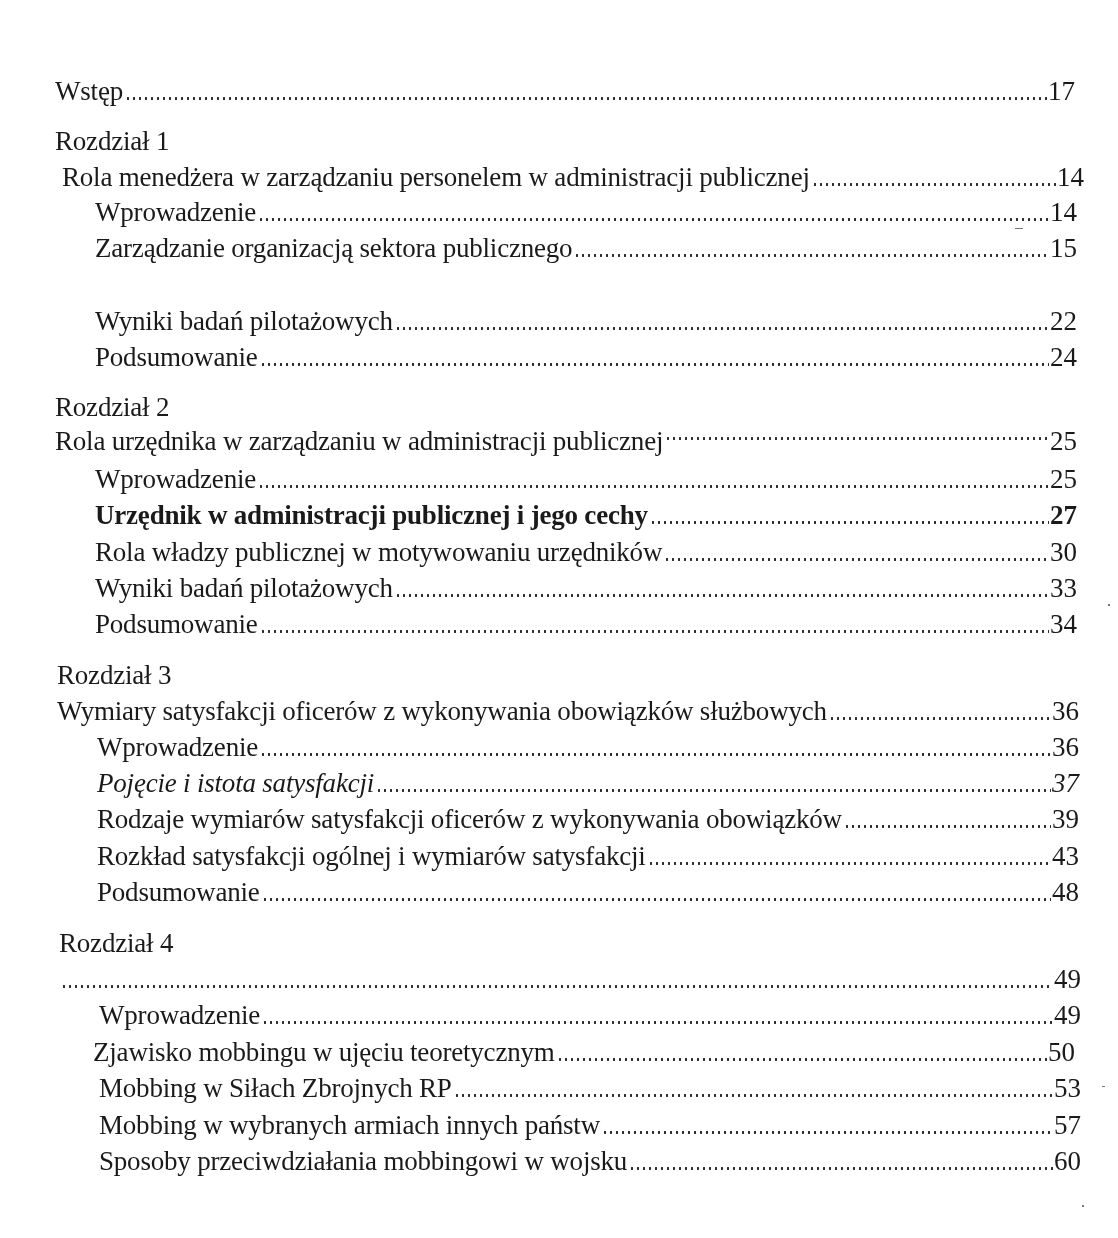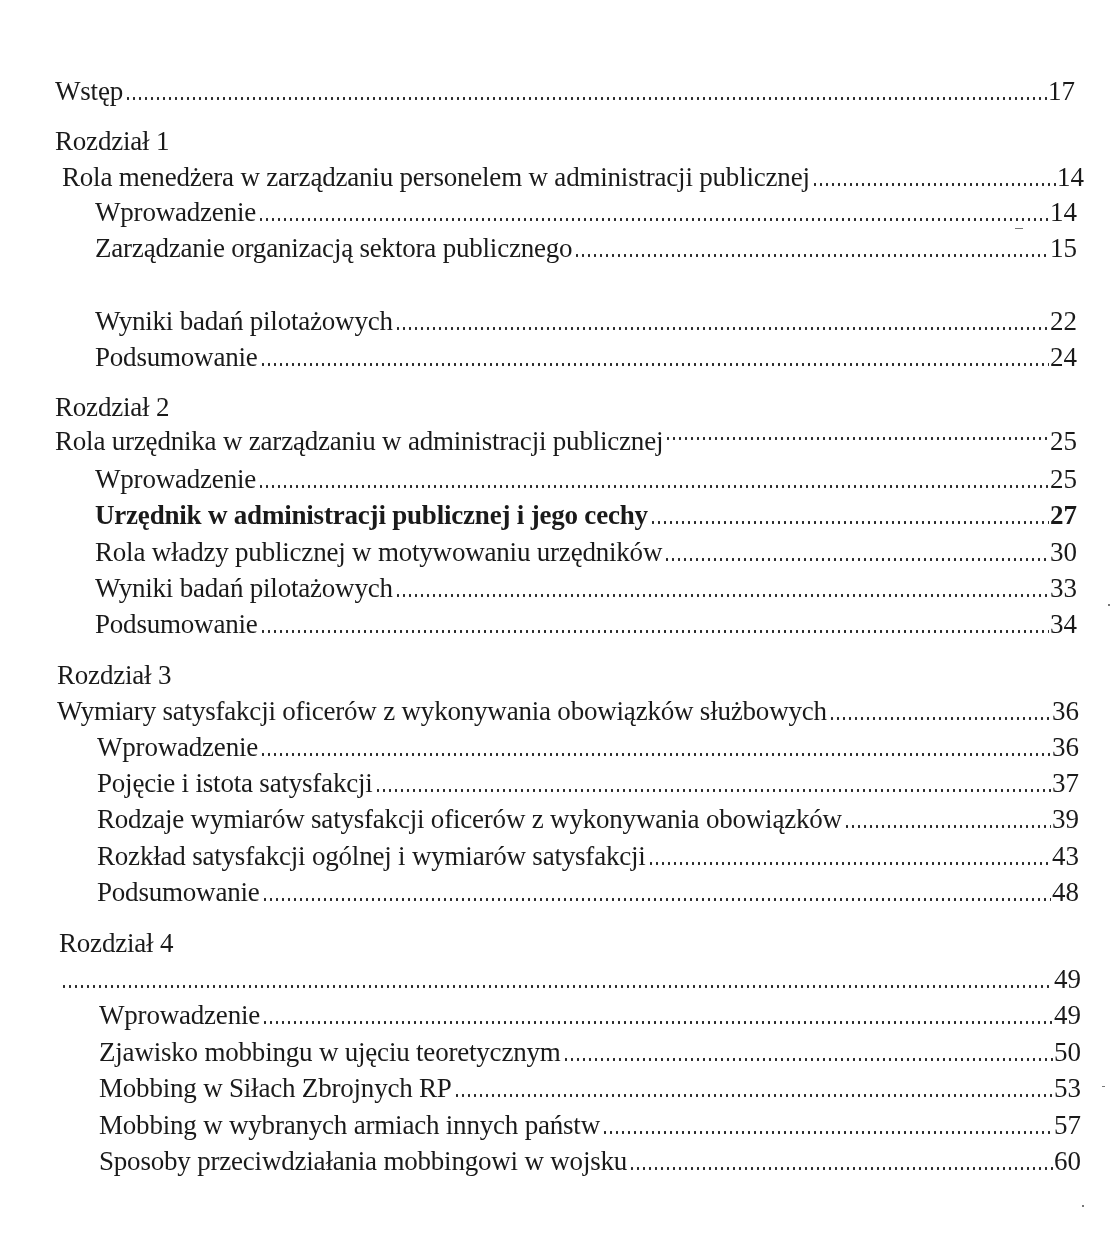--- a/index.html
+++ b/index.html
@@ -132,21 +132,21 @@
   <div class="toc-line" style="left:57px; top:692px; width:1022px;">
     <span class="title">Wymiary satysfakcji oficerów z wykonywania obowiązków służbowych</span>
     <span class="leader"></span>
     <span class="page-num">36</span>
   </div>
   <div class="toc-line" style="left:97px; top:728px; width:982px;">
     <span class="title">Wprowadzenie</span>
     <span class="leader"></span>
     <span class="page-num">36</span>
   </div>
-  <div class="toc-line" style="left:97px; top:764px; width:982px;">
+  <div class="toc-line" style="left:97px; top:764px; width:982px;font-style:italic;">
     <span class="title">Pojęcie i istota satysfakcji</span>
     <span class="leader"></span>
     <span class="page-num">37</span>
   </div>
   <div class="toc-line" style="left:97px; top:800px; width:982px;">
     <span class="title">Rodzaje wymiarów satysfakcji oficerów z wykonywania obowiązków</span>
     <span class="leader"></span>
     <span class="page-num">39</span>
   </div>
   <div class="toc-line" style="left:97px; top:837px; width:982px;">
@@ -163,21 +163,21 @@
   <div class="chapter-label" style="left:59px; top:928px;">Rozdział 4</div>
   <div class="toc-line" style="left:59px; top:960px; width:1022px;">
     <span class="leader"></span>
     <span class="page-num">49</span>
   </div>
   <div class="toc-line" style="left:99px; top:996px; width:982px;">
     <span class="title">Wprowadzenie</span>
     <span class="leader"></span>
     <span class="page-num">49</span>
   </div>
-  <div class="toc-line" style="left:99px; top:1033px; width:982px;align-items:flex-end;">
+  <div class="toc-line" style="left:93px; top:1033px; width:982px;align-items:flex-end;">
     <span class="title">Zjawisko mobbingu w ujęciu teoretycznym</span>
     <span class="leader"></span>
     <span class="page-num">50</span>
   </div>
   <div class="toc-line" style="left:99px; top:1069px; width:982px;">
     <span class="title">Mobbing w Siłach Zbrojnych RP</span>
     <span class="leader"></span>
     <span class="page-num">53</span>
   </div>
   <div class="toc-line" style="left:99px; top:1106px; width:982px;">

